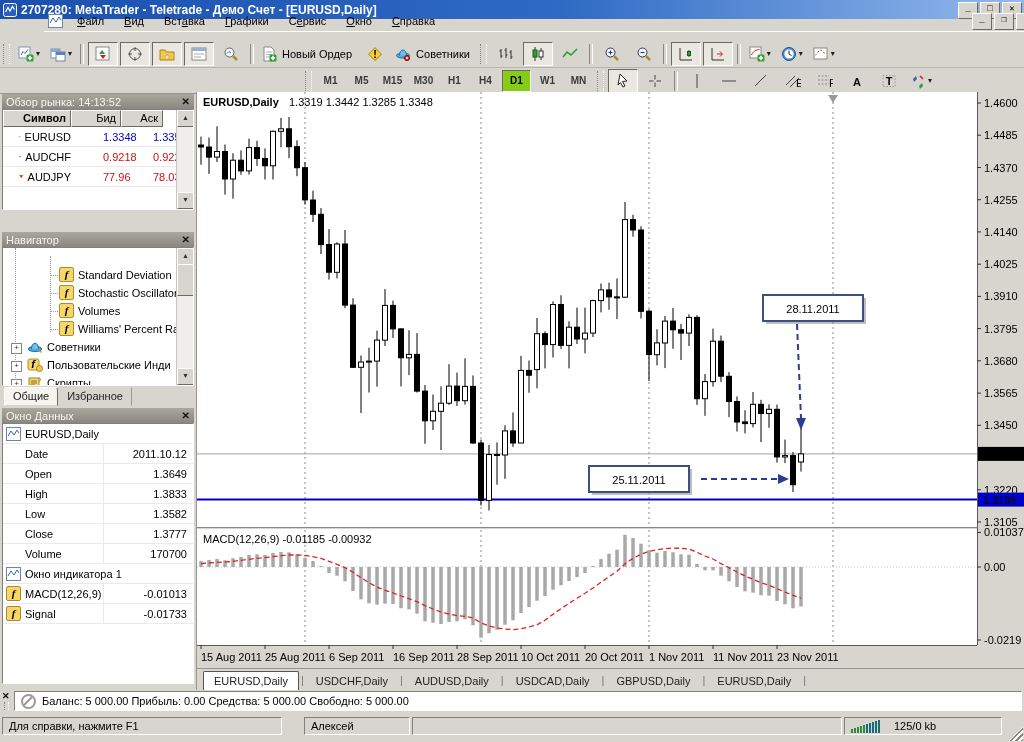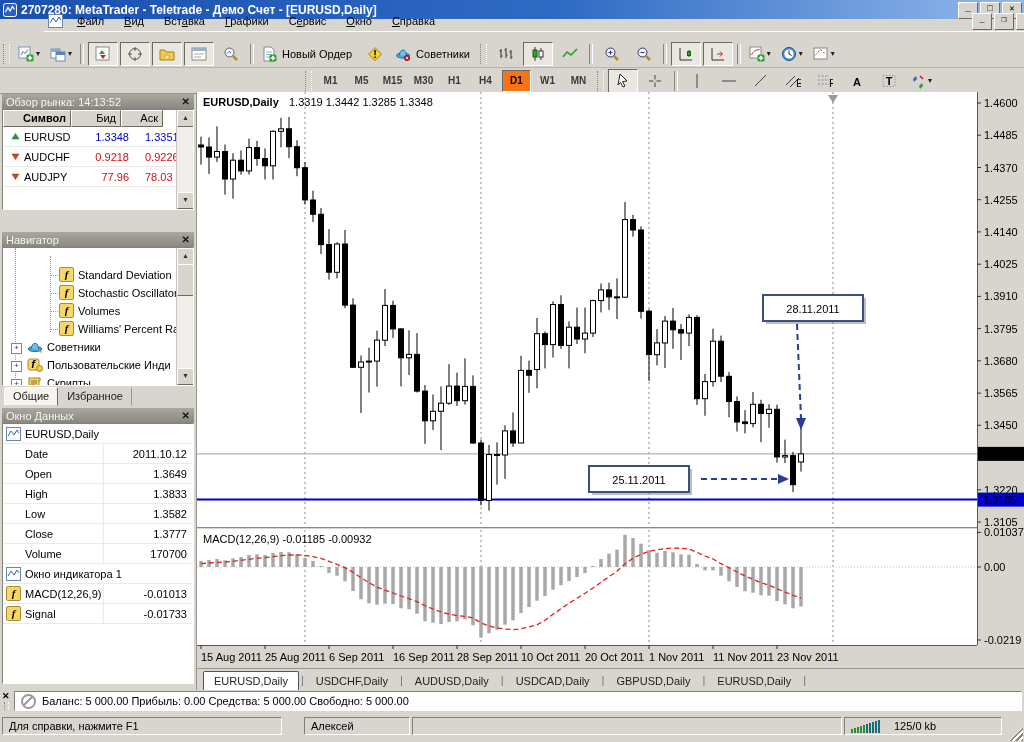--- a/index.html
+++ b/index.html
@@ -24,36 +24,36 @@
   .tb2{top:68px;height:25px;border-bottom:1px solid #989590;}
   .grip{width:5px;height:20px;margin:0 3px;border-left:1px dotted #8a877f;border-right:1px dotted #fff;}
   .sep{width:2px;height:20px;margin:0 3px;border-left:1px solid #8a877f;border-right:1px solid #fff;}
   .tbtn{height:22px;min-width:24px;display:inline-flex;align-items:center;justify-content:center;
     margin:0 1px;padding:0 2px;background:#d8d5ce;border:1px solid #d8d5ce;gap:2px;}
   .tbtn.on{border-color:#6e6a63 #fff #fff #6e6a63;background:#e9e7e0;}
   .tbtn .lbl{padding:0 3px;}
   .dd{font-size:8px;color:#222;}
   .tfbtn{width:27px;height:20px;display:inline-flex;align-items:center;justify-content:center;margin:0 1px;
     color:#3a3a3a;font-weight:bold;font-size:10px;border:1px solid transparent;}
-  .tfbtn.on{border-color:#6e6a63 #fff #fff #6e6a63;background:#f97316;color:#000;}
+  .tfbtn.on{border-color:#6e6a63 #fff #fff #6e6a63;background:#84cc16;color:#000;}
   
   .panel{position:absolute;left:2px;width:192px;background:#d8d5ce;}
   .phdr{height:15px;background:linear-gradient(#aaa79e,#8a8780);color:#f6f5f0;display:flex;align-items:center;
     padding:0 4px;justify-content:space-between;}
   .phdr .x{color:#111;font-weight:bold;cursor:default;font-size:10px;}
   .pbody{position:relative;background:#fff;border:1px solid;border-color:#828078 #fff #fff #828078;overflow:hidden;}
   .ptabs{height:20px;display:flex;align-items:flex-end;padding-left:2px;background:#d8d5ce;}
   .ptab{padding:2px 8px 3px;border:1px solid transparent;color:#222;}
   .ptab.on{background:#f6f4ef;border-color:#fff #6e6a63 #d8d5ce #fff;border-radius:3px 3px 0 0;font-weight:normal;}
   .ptab.off{border-right:1px solid #9a978f;}
   
   .mwhead{display:flex;height:17px;}
   .mwhc{background:#d8d5ce;border:1px solid;border-color:#fff #6e6a63 #6e6a63 #fff;padding:1px 4px;box-sizing:border-box;}
   .mwrow{display:flex;height:19px;align-items:center;border-bottom:1px solid #eceae6;}
-  .mwc{padding:0 8px;box-sizing:border-box;white-space:nowrap;overflow:hidden;}
+  .mwc{padding:0 16px;box-sizing:border-box;white-space:nowrap;overflow:hidden;}
   .num-up{color:#0000c8;text-align:right;}
   .num-dn{color:#cc1111;text-align:right;}
   .scrollv{position:absolute;right:0;width:16px;background:#f0eeea;border-left:1px solid #c8c5be;}
   .sbtn{position:absolute;left:0;width:15px;height:15px;background:#d8d5ce;border:1px solid;
     border-color:#fff #6e6a63 #6e6a63 #fff;font-size:7px;text-align:center;line-height:13px;color:#333;}
   .sthumb{position:absolute;left:0;width:15px;background:#d8d5ce;border:1px solid;border-color:#fff #6e6a63 #6e6a63 #fff;}
   
   .navitem{position:absolute;display:flex;align-items:center;gap:4px;white-space:nowrap;}
   .ficon{width:13px;height:13px;background:#f7d76a;border:1px solid #b08c28;border-radius:2px;
     font-family:"Liberation Serif",serif;font-style:italic;font-weight:bold;font-size:11px;line-height:12px;text-align:center;}

